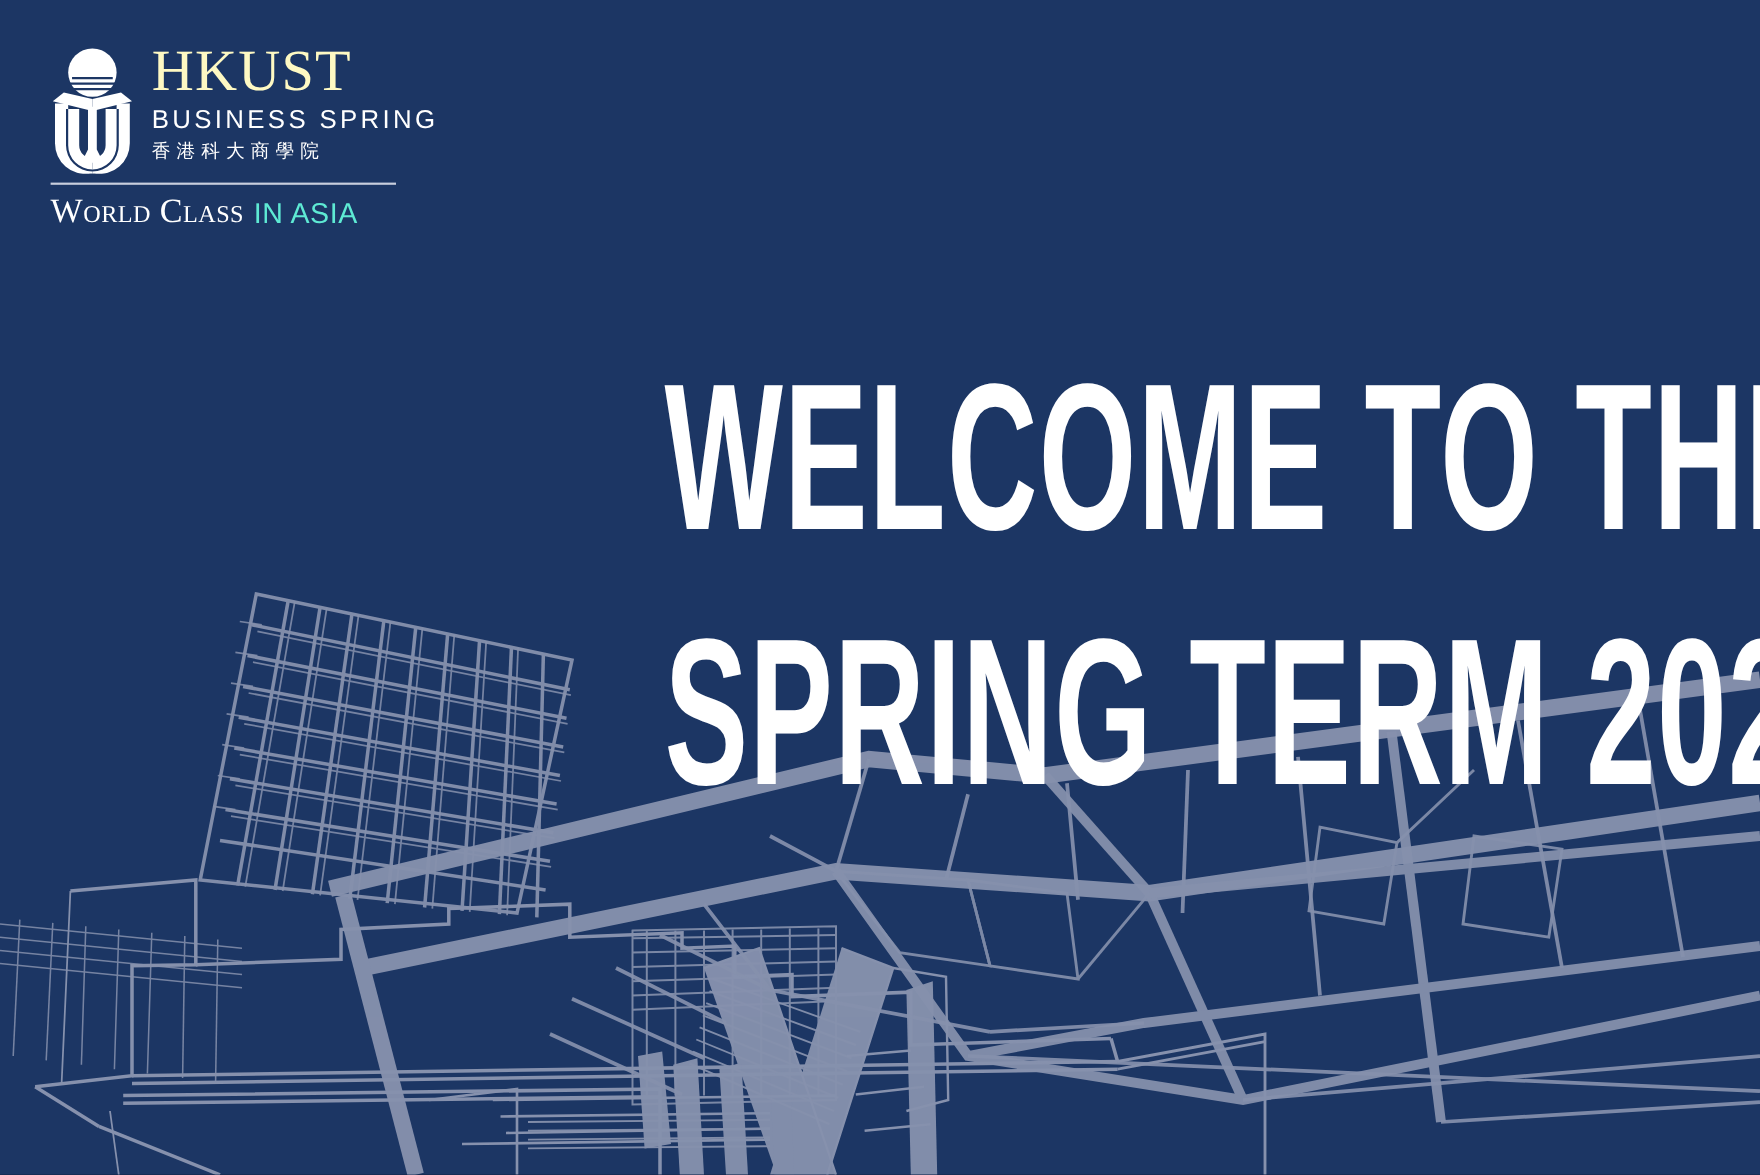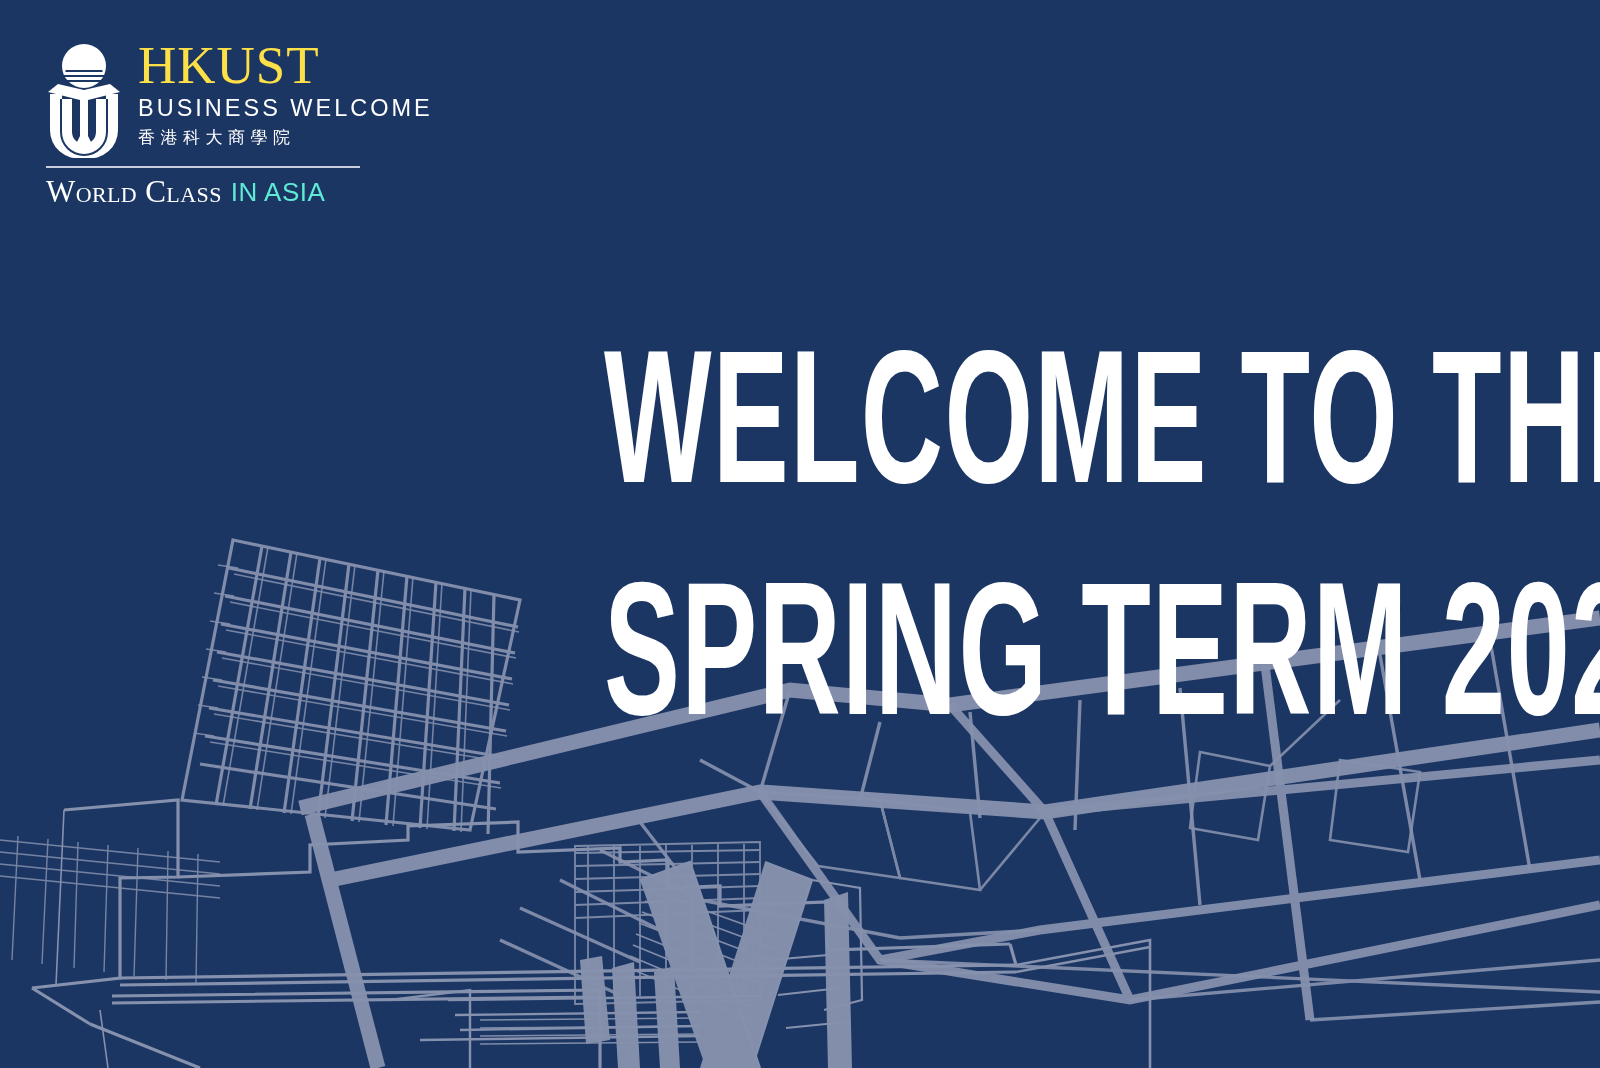--- a/index.html
+++ b/index.html
@@ -43,21 +43,21 @@
     height: 118px;
     flex: 0 0 84px;
     margin-top: 2px;
   }
   #logo-words {
     margin-left: 12px;
     padding-top: 2px;
   }
   #hkust-word {
     font-family: "Liberation Serif", serif;
-    color: #fde047;
+    color: #fef9c3;
     font-size: 53px;
     line-height: 0.98;
     letter-spacing: 1px;
     font-weight: 400;
     white-space: nowrap;
   }
   #business-school {
     color: #ffffff;
     font-size: 23.5px;
     letter-spacing: 3.0px;
@@ -77,21 +77,21 @@
   #logo-divider {
     height: 2px;
     background: #c8cedd;
     margin: 8px 0 6px 4px;
     width: 314px;
   }
   #tagline {
     margin-left: 4px;
     white-space: nowrap;
     display: flex;
-    align-items: center;
+    align-items: flex-end;
   }
   .tag-serif {
     font-family: "Liberation Serif", serif;
     color: #ffffff;
     font-size: 31px;
     font-variant: small-caps;
     letter-spacing: 0.4px;
   }
   .tag-sans {
     font-family: "Liberation Sans", sans-serif;
@@ -349,21 +349,21 @@
           <path d="M42,50 L16,44 L6,52 L42,61 Z"></path>
           <path d="M42,50 L68,44 L78,52 L42,61 Z"></path>
 
           <path d="M8,54 L20,54 L20,92 A22,22 0 0 0 42,114 L42,104 A12,12 0 0 1 30,92 L30,59 L18,59 L18,92 A24,24 0 0 0 42,116 L42,118 L40,118 A28,28 0 0 1 8,90 Z"></path>
           <path d="M76,54 L64,54 L64,92 A22,22 0 0 1 42,114 L42,104 A12,12 0 0 0 54,92 L54,59 L66,59 L66,92 A24,24 0 0 1 42,116 L42,118 L44,118 A28,28 0 0 0 76,90 Z"></path>
           <path d="M38,57 L46,57 L46,96 L52,108 L32,108 L38,96 Z"></path>
         </g>
       </svg>
       <div id="logo-words">
         <div id="hkust-word">HKUST</div>
-        <div id="business-school">BUSINESS WELCOME</div>
+        <div id="business-school">BUSINESS SPRING</div>
         <div id="chinese-name">香港科大商學院</div>
       </div>
     </div>
     <div id="logo-divider"></div>
     <div id="tagline">
       <span class="tag-serif">World Class</span>
       <span class="tag-sans">IN ASIA</span>
     </div>
   </div>
 

